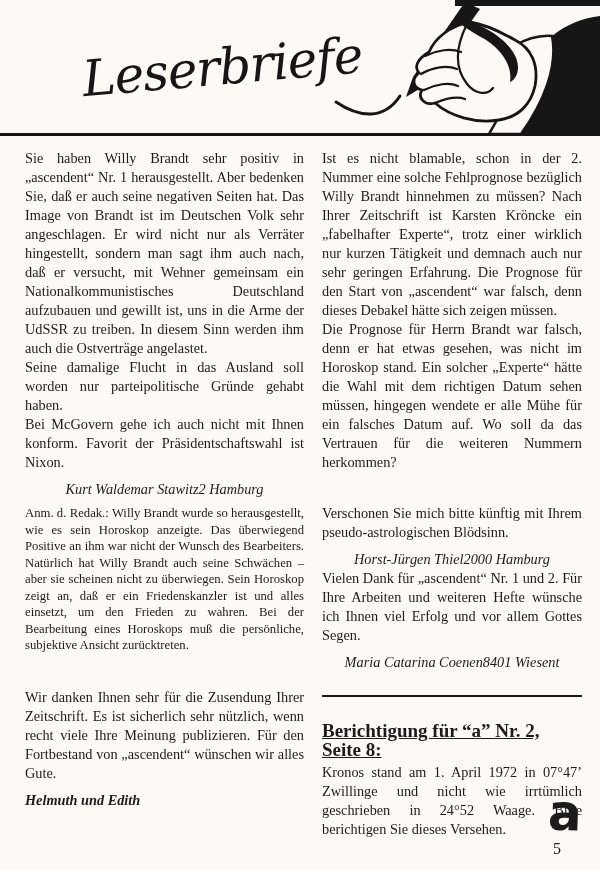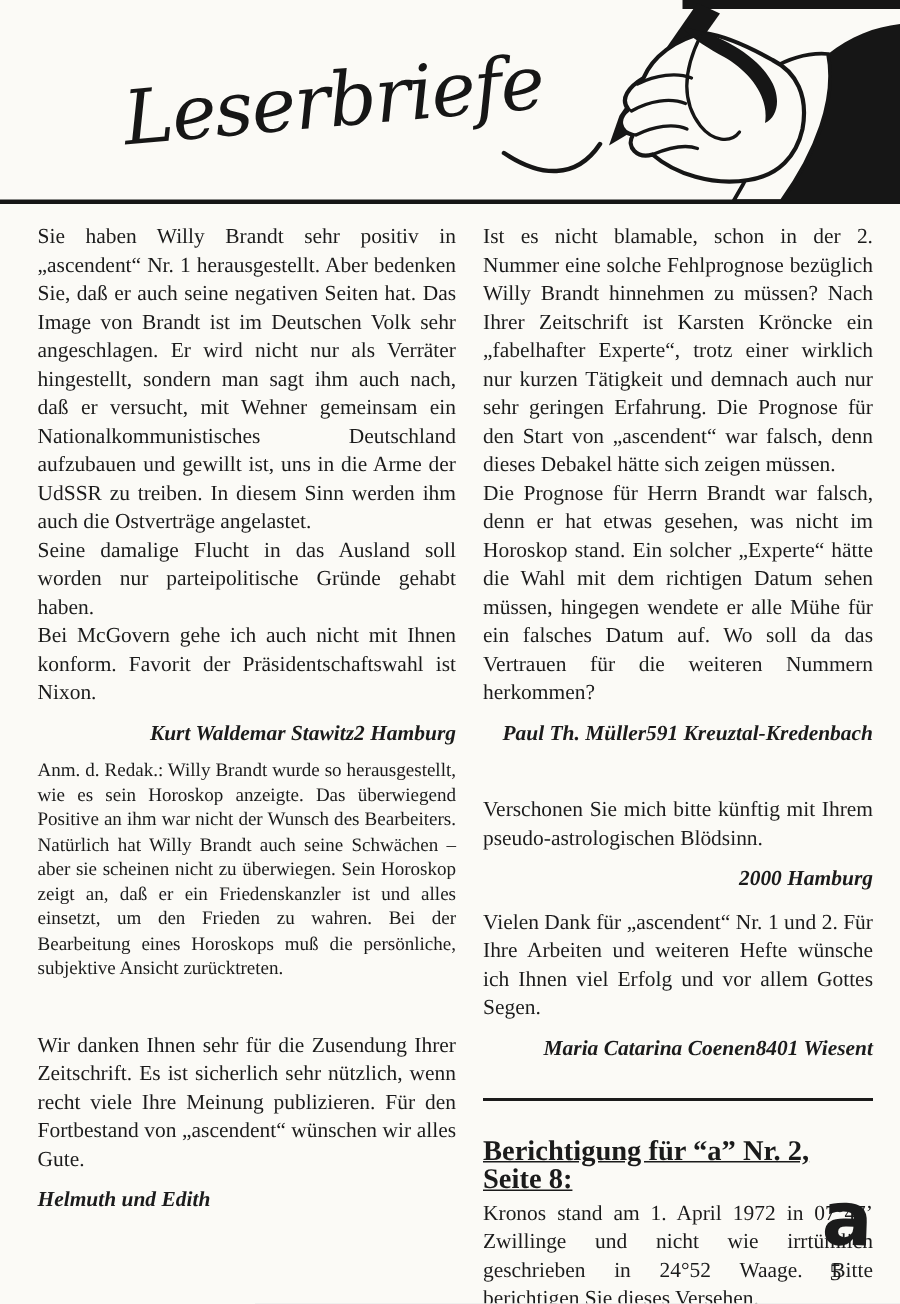--- a/index.html
+++ b/index.html
@@ -13,29 +13,29 @@
   .script-svg { position:absolute; left:78px; top:30px; }
   .hand-svg { position:absolute; left:395px; top:0; }
   .divider { position:absolute; left:0; top:133px; width:600px; height:3px; background:#161616; }
   
   .col { position:absolute; top:149px; font-size:14.3px; line-height:19px;
          text-align:justify; hyphens:auto; -webkit-hyphens:auto; }
   .col-left  { left:25px;  width:279px; }
   .col-right { left:322px; width:260px; }
   .col p { margin:0; }
   .p-gap { margin-top:9px; }
-  .sig { display:flex; justify-content:flex-end;
-         font-style:italic; font-weight:700; margin-top:8px; }
+  .sig { display:flex; justify-content:center;
+         font-style:italic; font-weight:400; margin-top:8px; }
   .sig-line1 { display:block; font-style:italic; font-weight:700; margin-top:8px; }
   .small { font-size:12.7px; line-height:16.5px; }
   .note-block { margin-top:6px; }
   .note-block .p-gap { margin-top:8px; }
   .letter-2 { margin-top:34px; }
   .letter-4 { margin-top:32px; }
-  .letter-5 { margin-top:10px; }
+  .letter-5 { }
   .note-inline { margin-top:12px !important; }
   .rule { border:none; border-top:2px solid #1b1b1b; margin:23px 0 0 0; width:100%; }
   .correction-heading { font-size:19px; font-weight:700; text-decoration:underline;
                         margin:24px 0 0 0; text-align:left; }
   .correction-body { margin-top:4px !important; }
   
   .logo-a { position:absolute; left:548px; top:788px; font-family:"DejaVu Sans", sans-serif;
             font-weight:800; font-size:50px; line-height:1; transform:rotate(2deg); }
   .page-number { position:absolute; left:553px; top:840px; font-size:16px; }
   .stroke { fill:none; stroke:#161616; stroke-linecap:round; }
@@ -100,29 +100,26 @@
 
     </article>
 
   </section>
 
   <section class="col col-right">
 
     <article>
       <p>Ist es nicht blamable, schon in der 2. Nummer eine solche Fehlprognose bezüglich Willy Brandt hinnehmen zu müssen? Nach Ihrer Zeitschrift ist Karsten Kröncke ein „fabelhafter Experte“, trotz einer wirklich nur kurzen Tätigkeit und demnach auch nur sehr geringen Erfahrung. Die Prognose für den Start von „ascendent“ war falsch, denn dieses Debakel hätte sich zeigen müssen.</p>
       <p class="p-gap">Die Prognose für Herrn Brandt war falsch, denn er hat etwas gesehen, was nicht im Horoskop stand. Ein solcher „Experte“ hätte die Wahl mit dem richtigen Datum sehen müssen, hingegen wendete er alle Mühe für ein falsches Datum auf. Wo soll da das Vertrauen für die weiteren Nummern herkommen?</p>
-      <div class="sig">
-        <span>Paul Th. Müller</span>
-        <span>591 Kreuztal-Kredenbach</span>
-      </div>
     </article>
 
     <article class="letter-4">
       <p>Verschonen Sie mich bitte künftig mit Ihrem pseudo-astrologischen Blödsinn.</p>
       <div class="sig">
+        <span>Horst-Jürgen Thiel</span>
         <span>2000 Hamburg</span>
       </div>
     </article>
 
     <article class="letter-5">
       <p>Vielen Dank für „ascendent“ Nr. 1 und 2. Für Ihre Arbeiten und weiteren Hefte wünsche ich Ihnen viel Erfolg und vor allem Gottes Segen.</p>
       <div class="sig">
         <span>Maria Catarina Coenen</span>
         <span>8401 Wiesent</span>
       </div>

